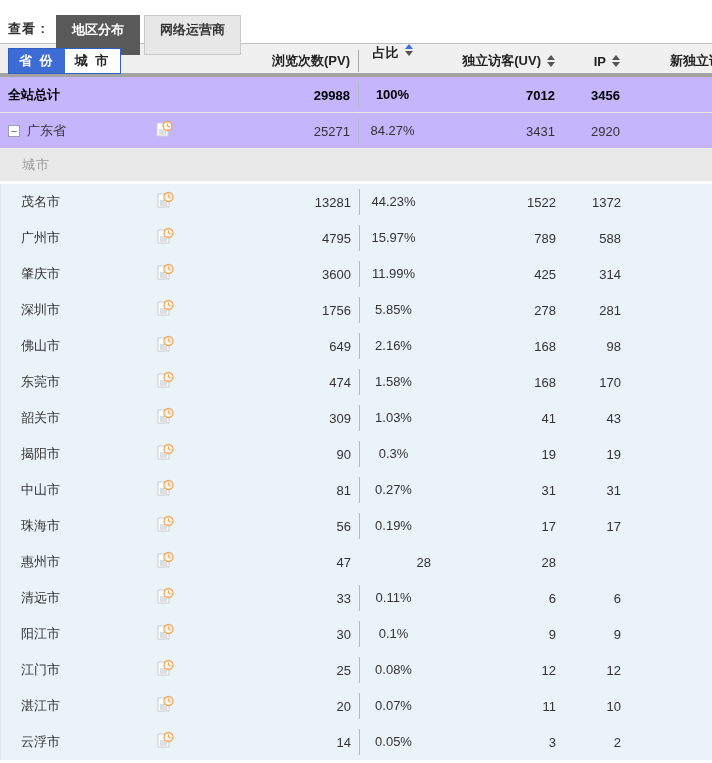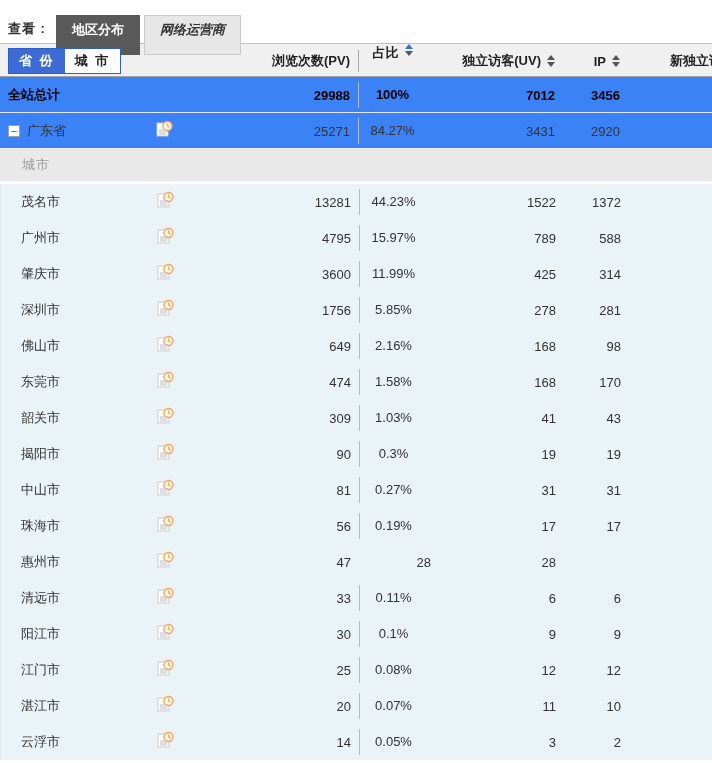--- a/index.html
+++ b/index.html
@@ -4,48 +4,48 @@
 <style>
   * { margin:0; padding:0; box-sizing:border-box; }
   html,body { width:712px; height:763px; overflow:hidden; background:#fff;
     font-family:"Liberation Sans","DejaVu Sans",sans-serif; font-size:13px; color:#333; }
 
   
   .tabbar { height:43px; padding:15px 0 0 8px; display:flex; align-items:flex-start; background:#fff; }
   .view-label { font-weight:bold; color:#333; line-height:27px; margin-right:10px; letter-spacing:1px; }
   .tab { height:40px; line-height:27px; padding:0 15px; font-weight:bold; cursor:pointer; margin-right:4px; }
   .tab.active { background:#595959; color:#fff; border:1px solid #595959; }
-  .tab.inactive { background:#e7e7e7; color:#333; border:1px solid #c9c9c9;font-style:italic; }
+  .tab.inactive { background:#e7e7e7; color:#333; border:1px solid #c9c9c9; }
 
   
   .grid { display:grid; grid-template-columns:150px 55px 145px 85px 125px 65px 1fr; align-items:center; }
 
   
-  .thead { height:34px; background:#f0f0f0; border-top:1px solid #c0c0c0; border-bottom:1px solid #a3a3a3; }
+  .thead { height:34px; background:#f0f0f0; border-top:1px solid #c0c0c0; border-bottom:4px solid #a3a3a3; }
   .th { font-weight:bold; color:#222; white-space:nowrap; }
   .th-pv { text-align:right; }
   .th-pct { position:relative; display:flex; align-items:flex-start; justify-content:center; height:34px; }
   .th-uv { display:flex; align-items:center; justify-content:flex-end; padding-right:5px; }
   .th-ip { display:flex; align-items:center; justify-content:flex-end; padding-right:5px; }
   .th-newuv { overflow:hidden; padding-left:45px; }
   .th-pct::before { content:""; position:absolute; left:8px; top:6px; bottom:6px; width:1px; background:#a8a8a8; }
 
   .toggle { grid-column:1 / 3; display:inline-flex; margin-left:8px; width:max-content;
     border:1px solid #2f5fc4; background:#fff; }
   .toggle .tg { padding:3px 10px; font-weight:bold; cursor:pointer; letter-spacing:2px; }
   .tg.on  { background:#3c6cd4; color:#fff; }
   .tg.off { background:#fff; color:#222; }
 
   .sorter { display:inline-flex; flex-direction:column; gap:2px; margin-left:6px; }
   .arr-up   { width:0; height:0; border-left:4px solid transparent; border-right:4px solid transparent; border-bottom:5px solid #555; }
   .arr-down { width:0; height:0; border-left:4px solid transparent; border-right:4px solid transparent; border-top:5px solid #555; }
   .arr-up.blue { border-bottom-color:#3b6fd2; }
 
   
-  .row { height:36px; background:#3b82f6; }
+  .row { height:36px; background:#c4b5fd; }
   .row .c-name { padding-left:8px; white-space:nowrap; display:flex; align-items:center; }
   .c-icon { padding-left:5px; }
   .c-pv { text-align:right; white-space:nowrap; }
   .c-pct { position:relative; text-align:center; white-space:nowrap; height:36px; line-height:36px; }
   .c-pct::before { content:""; position:absolute; left:8px; top:15%; height:70%; width:1px; background:#b3bcc1; }
   .c-uv { text-align:right; padding-right:5px; }
   .c-ip { text-align:right; padding-right:5px; }
 
   .row.summary { font-weight:bold; color:#000; border-bottom:1px solid #e8e8e8; }
   .row.province { border-bottom:1px solid #f0f0f0; }

